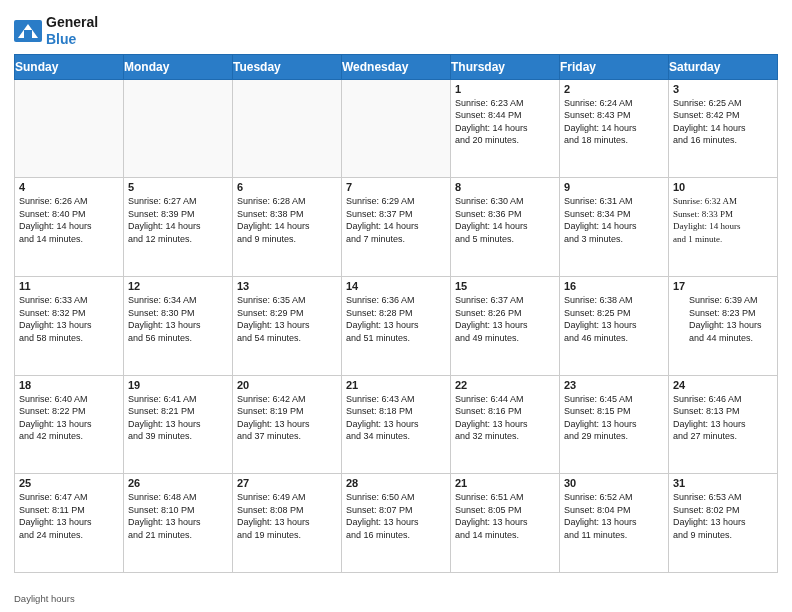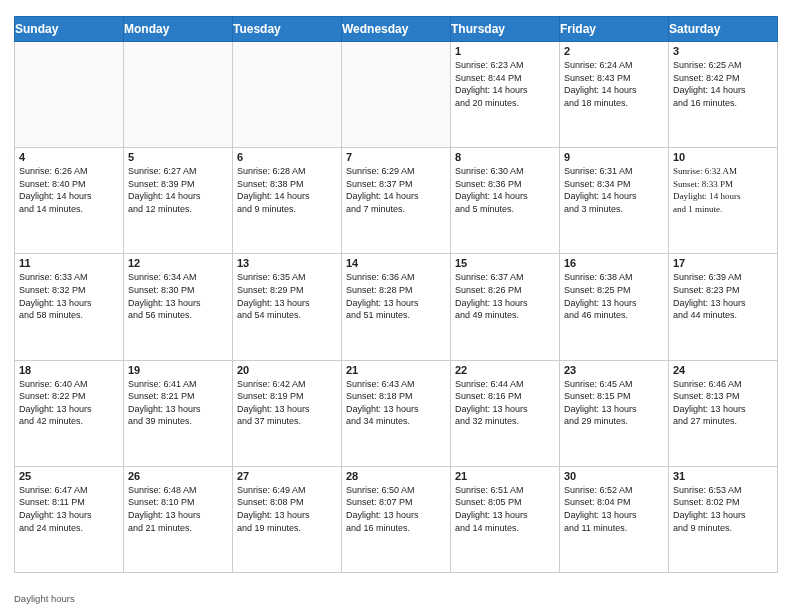--- a/index.html
+++ b/index.html
@@ -103,20 +103,31 @@
       color: #555;
       margin-top: 20px;
       text-align: left;
     }
   </style>
 </head>
 <body>
 
 <div class="page">
   <div class="header">
+    <div class="logo">
+      <svg class="logo-icon" viewBox="0 0 28 22" xmlns="http://www.w3.org/2000/svg">
+        <rect x="0" y="0" width="28" height="22" rx="2" fill="#2a7cc7"></rect>
+        <polygon points="14,4 24,18 4,18" fill="white"></polygon>
+        <rect x="10" y="10" width="8" height="8" fill="#2a7cc7"></rect>
+      </svg>
+      <div class="logo-text">
+        <div>General</div>
+        <div><span>Blue</span></div>
+      </div>
+    </div>
   </div>
 
   <table class="calendar">
     <thead>
       <tr>
       <th>Sunday</th>
           <th>Monday</th>
           <th>Tuesday</th>
           <th>Wednesday</th>
           <th>Thursday</th>
@@ -241,21 +252,21 @@
           </td>
           <td>
             <span class="day-number">16</span>
             <div class="day-info" style="white-space: pre-line;">Sunrise: 6:38 AM
 Sunset: 8:25 PM
 Daylight: 13 hours
 and 46 minutes.</div>
           </td>
           <td>
             <span class="day-number">17</span>
-            <div class="day-info" style="white-space: pre-line;">Sunrise: 6:39 AM
+            <div class="day-info" style="white-space: pre-line; margin-left: 16px;">Sunrise: 6:39 AM
 Sunset: 8:23 PM
 Daylight: 13 hours
 and 44 minutes.</div>
           </td>
         </tr>
         <tr>
           <td>
             <span class="day-number">18</span>
             <div class="day-info" style="white-space: pre-line;">Sunrise: 6:40 AM
 Sunset: 8:22 PM

